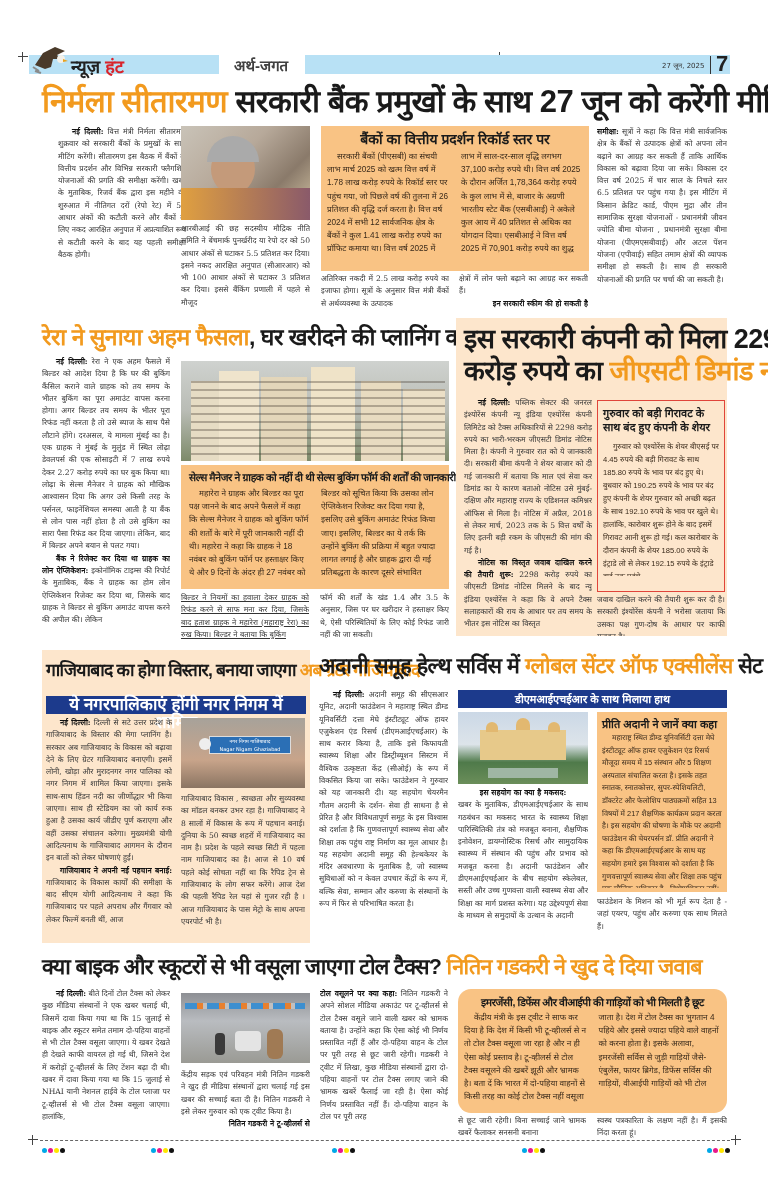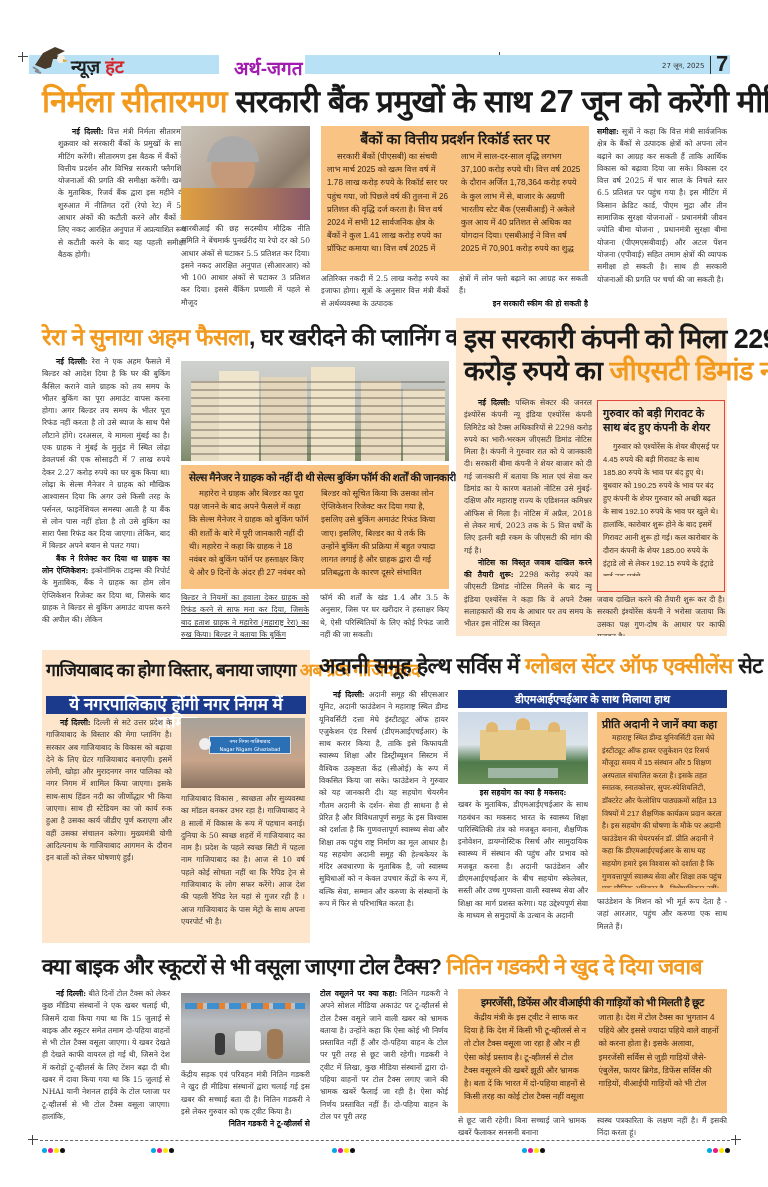--- a/index.html
+++ b/index.html
@@ -12,21 +12,21 @@
   .hl { font-family: "Liberation Sans", sans-serif; font-weight: bold; color: #1a1a1a; letter-spacing: -0.5px; white-space: nowrap; }
   .orange { color: #f29a1e; }
   .crop { position:absolute; width:10px; height:10px; }
   .crop:before { content:""; position:absolute; left:4px; top:0; width:1px; height:10px; background:#444; }
   .crop:after { content:""; position:absolute; left:0; top:4px; width:10px; height:1px; background:#444; }
 
   
   .hdr-bar { background: #b8e1f5; height: 19px; }
   .brand { font-family:"Liberation Sans",sans-serif; font-weight:bold; font-size:18px; color:#222; }
   .brand .red { color:#d9232a; }
-  .section-title { font-family:"Liberation Sans",sans-serif; font-weight:bold; color:#a21caf; font-size:19px; }
+  .section-title { font-family:"Liberation Sans",sans-serif; font-weight:bold; color:#404040; font-size:15px; }
   .date { font-family:"DejaVu Sans",sans-serif; font-size:7px; color:#333; }
   .pageno { font-family:"Liberation Sans",sans-serif; font-weight:bold; font-size:22px; color:#222; }
 
   .photo { background:#999; overflow:hidden; }
   .boxo { background:#f9c384; }
   .boxl { background:#fde6cc; }
   .navy { background:#1c3a8c; color:#fff; font-family:"Liberation Sans",sans-serif; font-weight:bold; text-align:center; }
   .boxtitle { font-family:"Liberation Sans",sans-serif; font-weight:bold; color:#1a1a1a; text-align:center; white-space:nowrap; }
   .cols2 { column-count:2; column-gap:12px; }
   .sf { font-family:"Liberation Sans",sans-serif; font-size:8.2px; line-height:13.2px; color:#3a2a1a; text-align:left; }
@@ -129,20 +129,21 @@
 </div>
 <div class="abs txt" style="left:597px;top:594px;width:128px;height:42px;overflow:hidden;">जवाब दाखिल करने की तैयारी शुरू कर दी है। सरकारी इंश्योरेंस कंपनी ने भरोसा जताया कि उसका पक्ष गुण-दोष के आधार पर काफी मजबूत है।</div>
 
 <div class="abs boxl" style="left:42px;top:650px;width:268px;height:293px;"></div>
 <div class="abs hl" style="left:46px;top:658px;font-size:17.5px;line-height:24px;letter-spacing:-0.8px;">
   <span>गाजियाबाद का होगा विस्तार, बनाया जाएगा</span> <span class="orange">अब ग्रेटर गाजियाबाद</span>
 </div>
 <div class="abs navy" style="left:46px;top:696px;width:260px;height:18px;font-size:17px;line-height:18px;">ये नगरपालिकाएं होंगी नगर निगम में शामिल</div>
 <div class="abs txt" style="left:46px;top:717px;width:126px;height:222px;overflow:hidden;">
   <p style="text-indent:14px;"><b>नई दिल्ली:</b> <span>दिल्ली से सटे उत्तर प्रदेश के गाजियाबाद के विस्तार की मेगा प्लानिंग है। सरकार अब गाजियाबाद के विकास को बढ़ावा देने के लिए ग्रेटर गाजियाबाद बनाएगी। इसमें लोनी, खोड़ा और मुरादनगर नगर पालिका को नगर निगम में शामिल किया जाएगा। इसके साथ-साथ हिंडन नदी का जीर्णोद्धार भी किया जाएगा। साथ ही स्टेडियम का जो कार्य रुक हुआ है उसका कार्य जीडीए पूर्ण कराएगा और वहीं उसका संचालन करेगा। मुख्यमंत्री योगी आदित्यनाथ के गाजियाबाद आगमन के दौरान इन बातों को लेकर घोषणाएं हुईं।</span></p>
+  <p style="text-indent:14px;"><b>गाजियाबाद ने अपनी नई पहचान बनाई:</b> <span>गाजियाबाद के विकास कार्यों की समीक्षा के बाद सीएम योगी आदित्यनाथ ने कहा कि गाजियाबाद पर पहले अपराध और गैंगवार को लेकर फिल्में बनती थीं, आज</span></p>
 </div>
 <div class="abs photo" style="left:181px;top:718px;width:124px;height:70px;background:linear-gradient(180deg,#a7a29a 0%,#c8a48a 60%,#8a7462 100%);">
   <div class="abs" style="left:28px;top:18px;width:82px;height:18px;background:#2b6fb5;border:1px solid #ddd;">
     <div class="sans" style="font-size:5px;color:#fff;text-align:center;line-height:8px;">नगर निगम गाजियाबाद</div>
     <div class="sans" style="font-size:5px;color:#fff;text-align:center;line-height:8px;">Nagar Nigam Ghaziabad</div>
   </div>
   <div class="abs" style="left:18px;top:20px;width:12px;height:12px;border-radius:50%;background:#eee;"></div>
 </div>
 <div class="abs txt" style="left:181px;top:793px;width:124px;height:146px;overflow:hidden;">गाजियाबाद विकास , स्वच्छता और सुव्यवस्था का मॉडल बनकर उभर रहा है। गाजियाबाद ने 8 सालों में विकास के रूप में पहचान बनाई। दुनिया के 50 स्वच्छ शहरों में गाजियाबाद का नाम है। प्रदेश के पहले स्वच्छ सिटी में पहला नाम गाजियाबाद का है। आज से 10 वर्ष पहले कोई सोचता नहीं था कि रैपिड ट्रेन से गाजियाबाद के लोग सफर करेंगे। आज देश की पहली रैपिड रेल यहां से गुजर रही है । आज गाजियाबाद के पास मेट्रो के साथ अपना एयरपोर्ट भी है।</div>
 
@@ -161,42 +162,42 @@
   <div class="abs" style="left:30px;top:56px;width:70px;height:10px;background:#9fb6a4;"></div>
 </div>
 <div class="abs txt" style="left:458px;top:787px;width:130px;height:157px;overflow:hidden;">
   <div style="text-align:center;"><b>इस सहयोग का क्या है मकसद:</b></div>
   <span>खबर के मुताबिक, डीएमआईएचईआर के साथ गठबंधन का मकसद भारत के स्वास्थ्य शिक्षा पारिस्थितिकी तंत्र को मजबूत बनाना, शैक्षणिक इनोवेशन, डायग्नोस्टिक रिसर्च और सामुदायिक स्वास्थ्य में संस्थान की पहुंच और प्रभाव को मजबूत करना है। अदानी फाउंडेशन और डीएमआईएचईआर के बीच सहयोग स्केलेबल, सस्ती और उच्च गुणवत्ता वाली स्वास्थ्य सेवा और शिक्षा का मार्ग प्रशस्त करेगा। यह उद्देश्यपूर्ण सेवा के माध्यम से समुदायों के उत्थान के अदानी</span>
 </div>
 <div class="abs boxo" style="left:597px;top:712px;width:130px;height:180px;padding:4px 5px;">
   <div class="boxtitle" style="font-size:11px;line-height:16px;text-align:left;">प्रीति अदानी ने जानें क्या कहा</div>
   <div class="sf" style="font-size:7.4px;line-height:12.6px;height:156px;overflow:hidden;text-indent:10px;">महाराष्ट्र स्थित डीम्ड यूनिवर्सिटी दत्ता मेघे इंस्टीट्यूट ऑफ हायर एजुकेशन एंड रिसर्च मौजूदा समय में 15 संस्थान और 5 शिक्षण अस्पताल संचालित करता है। इसके तहत स्नातक, स्नातकोत्तर, सुपर-स्पेशियलिटी, डॉक्टरेट और फेलोशिप पाठ्यक्रमों सहित 13 विषयों में 217 शैक्षणिक कार्यक्रम प्रदान करता है। इस सहयोग की घोषणा के मौके पर अदानी फाउंडेशन की चेयरपर्सन डॉ. प्रीति अदानी ने कहा कि डीएमआईएचईआर के साथ यह सहयोग हमारे इस विश्वास को दर्शाता है कि गुणवत्तापूर्ण स्वास्थ्य सेवा और शिक्षा तक पहुंच एक मौलिक अधिकार है - विशेषाधिकार नहीं।</div>
 </div>
-<div class="abs txt" style="left:597px;top:896px;width:130px;height:48px;overflow:hidden;">फाउंडेशन के मिशन को भी मूर्त रूप देता है - जहां आरआर, पहुंच और करुणा एक साथ मिलते हैं।</div>
+<div class="abs txt" style="left:597px;top:896px;width:130px;height:48px;overflow:hidden;">फाउंडेशन के मिशन को भी मूर्त रूप देता है - जहां एयरप, पहुंच और करुणा एक साथ मिलते हैं।</div>
 
 <div class="abs hl" style="left:42px;top:953px;font-size:21.5px;line-height:28px;letter-spacing:-0.7px;">
   <span>क्या बाइक और स्कूटरों से भी वसूला जाएगा टोल टैक्स?</span> <span class="orange">नितिन गडकरी ने खुद दे दिया जवाब</span>
 </div>
 <div class="abs txt" style="left:42px;top:988px;width:128px;height:147px;overflow:hidden;">
   <p style="text-indent:14px;"><b>नई दिल्ली:</b> <span>बीते दिनों टोल टैक्स को लेकर कुछ मीडिया संस्थानों ने एक खबर चलाई थी, जिसमें दावा किया गया था कि 15 जुलाई से बाइक और स्कूटर समेत तमाम दो-पहिया वाहनों से भी टोल टैक्स वसूला जाएगा। ये खबर देखते ही देखते काफी वायरल हो गई थी, जिसने देश में करोड़ों टू-व्हीलर्स के लिए टेंशन बढ़ा दी थी। खबर में दावा किया गया था कि 15 जुलाई से NHAI यानी नेशनल हाईवे के टोल प्लाजा पर टू-व्हीलर्स से भी टोल टैक्स वसूला जाएगा। हालांकि,</span></p>
 </div>
 <div class="abs photo" style="left:181px;top:993px;width:129px;height:70px;background:linear-gradient(180deg,#8d8f94 0%,#b9bcc0 40%,#9a9a94 100%);">
   <div class="abs" style="left:4px;top:10px;width:120px;height:6px;background:repeating-linear-gradient(90deg,#3d8fd0 0 12px,#e8802e 12px 18px,#c0c0c0 18px 22px);"></div>
   <div class="abs" style="left:54px;top:38px;width:26px;height:20px;background:#e4e4e4;border-radius:4px;"></div>
   <div class="abs" style="left:86px;top:36px;width:16px;height:30px;background:#a07a54;border-radius:6px;"></div>
   <div class="abs" style="left:34px;top:40px;width:10px;height:22px;background:#3a3a3a;border-radius:4px;"></div>
 </div>
 <div class="abs txt" style="left:181px;top:1069px;width:129px;height:66px;overflow:hidden;">
   <span>केंद्रीय सड़क एवं परिवहन मंत्री नितिन गडकरी ने खुद ही मीडिया संस्थानों द्वारा चलाई गई इस खबर की सच्चाई बता दी है। नितिन गडकरी ने इसे लेकर गुरुवार को एक ट्वीट किया है।</span>
   <div style="text-align:right;"><b>नितिन गडकरी ने टू-व्हीलर्स से</b></div>
 </div>
 <div class="abs txt" style="left:320px;top:988px;width:128px;height:147px;overflow:hidden;">
   <b>टोल वसूलने पर क्या कहा:</b> <span>नितिन गडकरी ने अपने सोशल मीडिया अकाउंट पर टू-व्हीलर्स से टोल टैक्स वसूले जाने वाली खबर को भ्रामक बताया है। उन्होंने कहा कि ऐसा कोई भी निर्णय प्रस्तावित नहीं हैं और दो-पहिया वाहन के टोल पर पूरी तरह से छूट जारी रहेगी। गडकरी ने ट्वीट में लिखा, कुछ मीडिया संस्थानों द्वारा दो-पहिया वाहनों पर टोल टैक्स लगाए जाने की भ्रामक खबरें फैलाई जा रही है। ऐसा कोई निर्णय प्रस्तावित नहीं हैं। दो-पहिया वाहन के टोल पर पूरी तरह</span>
 </div>
-<div class="abs boxo" style="left:458px;top:989px;width:269px;height:124px;padding:4px 6px;">
+<div class="abs boxo" style="left:458px;top:989px;width:269px;height:124px;padding:4px 6px;border-radius:13px;">
   <div class="boxtitle" style="font-size:10.5px;line-height:18px;letter-spacing:-0.4px;">इमरजेंसी, डिफेंस और वीआईपी की गाड़ियों को भी मिलती है छूट</div>
   <div class="cols2 sf" style="height:98px;overflow:hidden;text-indent:10px;">केंद्रीय मंत्री के इस ट्वीट ने साफ कर दिया है कि देश में किसी भी टू-व्हीलर्स से न तो टोल टैक्स वसूला जा रहा है और न ही ऐसा कोई प्रस्ताव है। टू-व्हीलर्स से टोल टैक्स वसूलने की खबरें झूठी और भ्रामक है। बता दें कि भारत में दो-पहिया वाहनों से किसी तरह का कोई टोल टैक्स नहीं वसूला जाता है। देश में टोल टैक्स का भुगतान 4 पहिये और इससे ज्यादा पहिये वाले वाहनों को करना होता है। इसके अलावा, इमरजेंसी सर्विस से जुड़ी गाड़ियों जैसे- एंबुलेंस, फायर ब्रिगेड, डिफेंस सर्विस की गाड़ियों, वीआईपी गाड़ियों को भी टोल टैक्स के भुगतान से पूरी तरह छूट मिलती है।</div>
 </div>
 <div class="abs txt" style="left:458px;top:1115px;width:128px;height:24px;overflow:hidden;">से छूट जारी रहेगी। बिना सच्चाई जाने भ्रामक खबरें फैलाकर सनसनी बनाना</div>
 <div class="abs txt" style="left:597px;top:1115px;width:130px;height:24px;overflow:hidden;">स्वस्थ पत्रकारिता के लक्षण नहीं है। मैं इसकी निंदा करता हूं।</div>
 
 <div class="abs dash" style="left:40px;top:1140px;width:690px;"></div>
 <div class="abs reg" style="left:42px;top:1148px;">
     <i style="background:#00a8e8"></i>
     <i style="background:#e8188c"></i>

